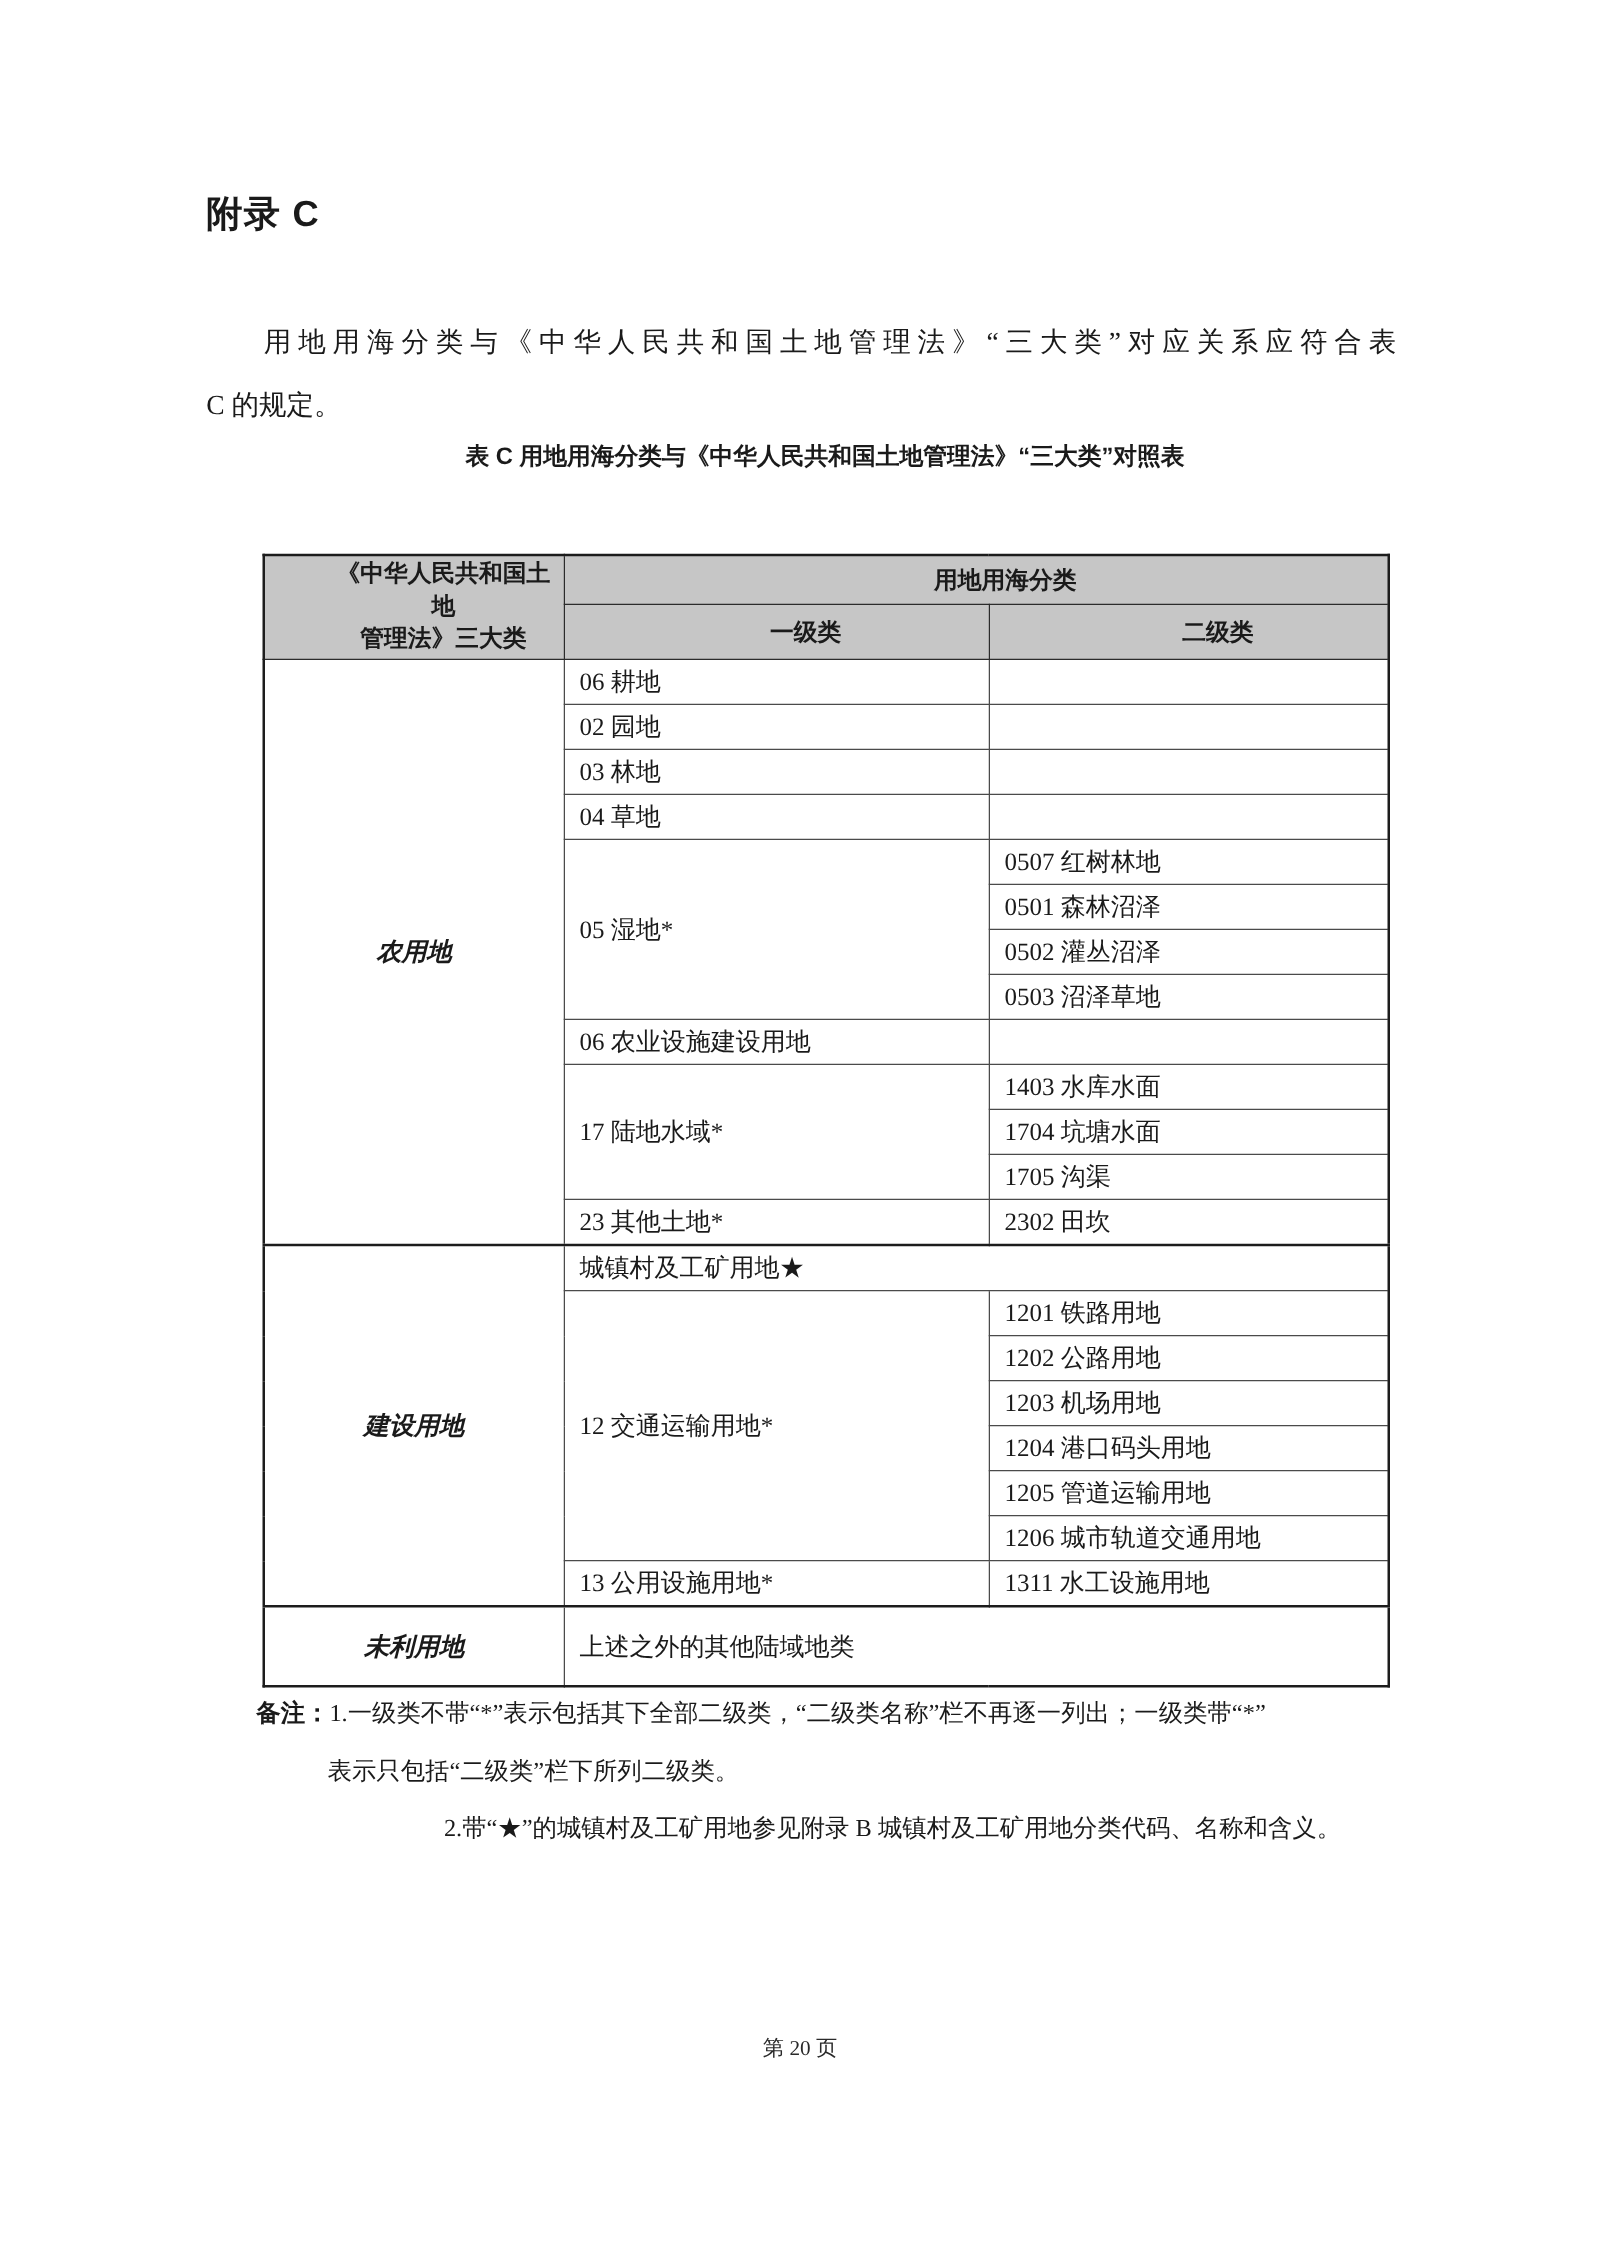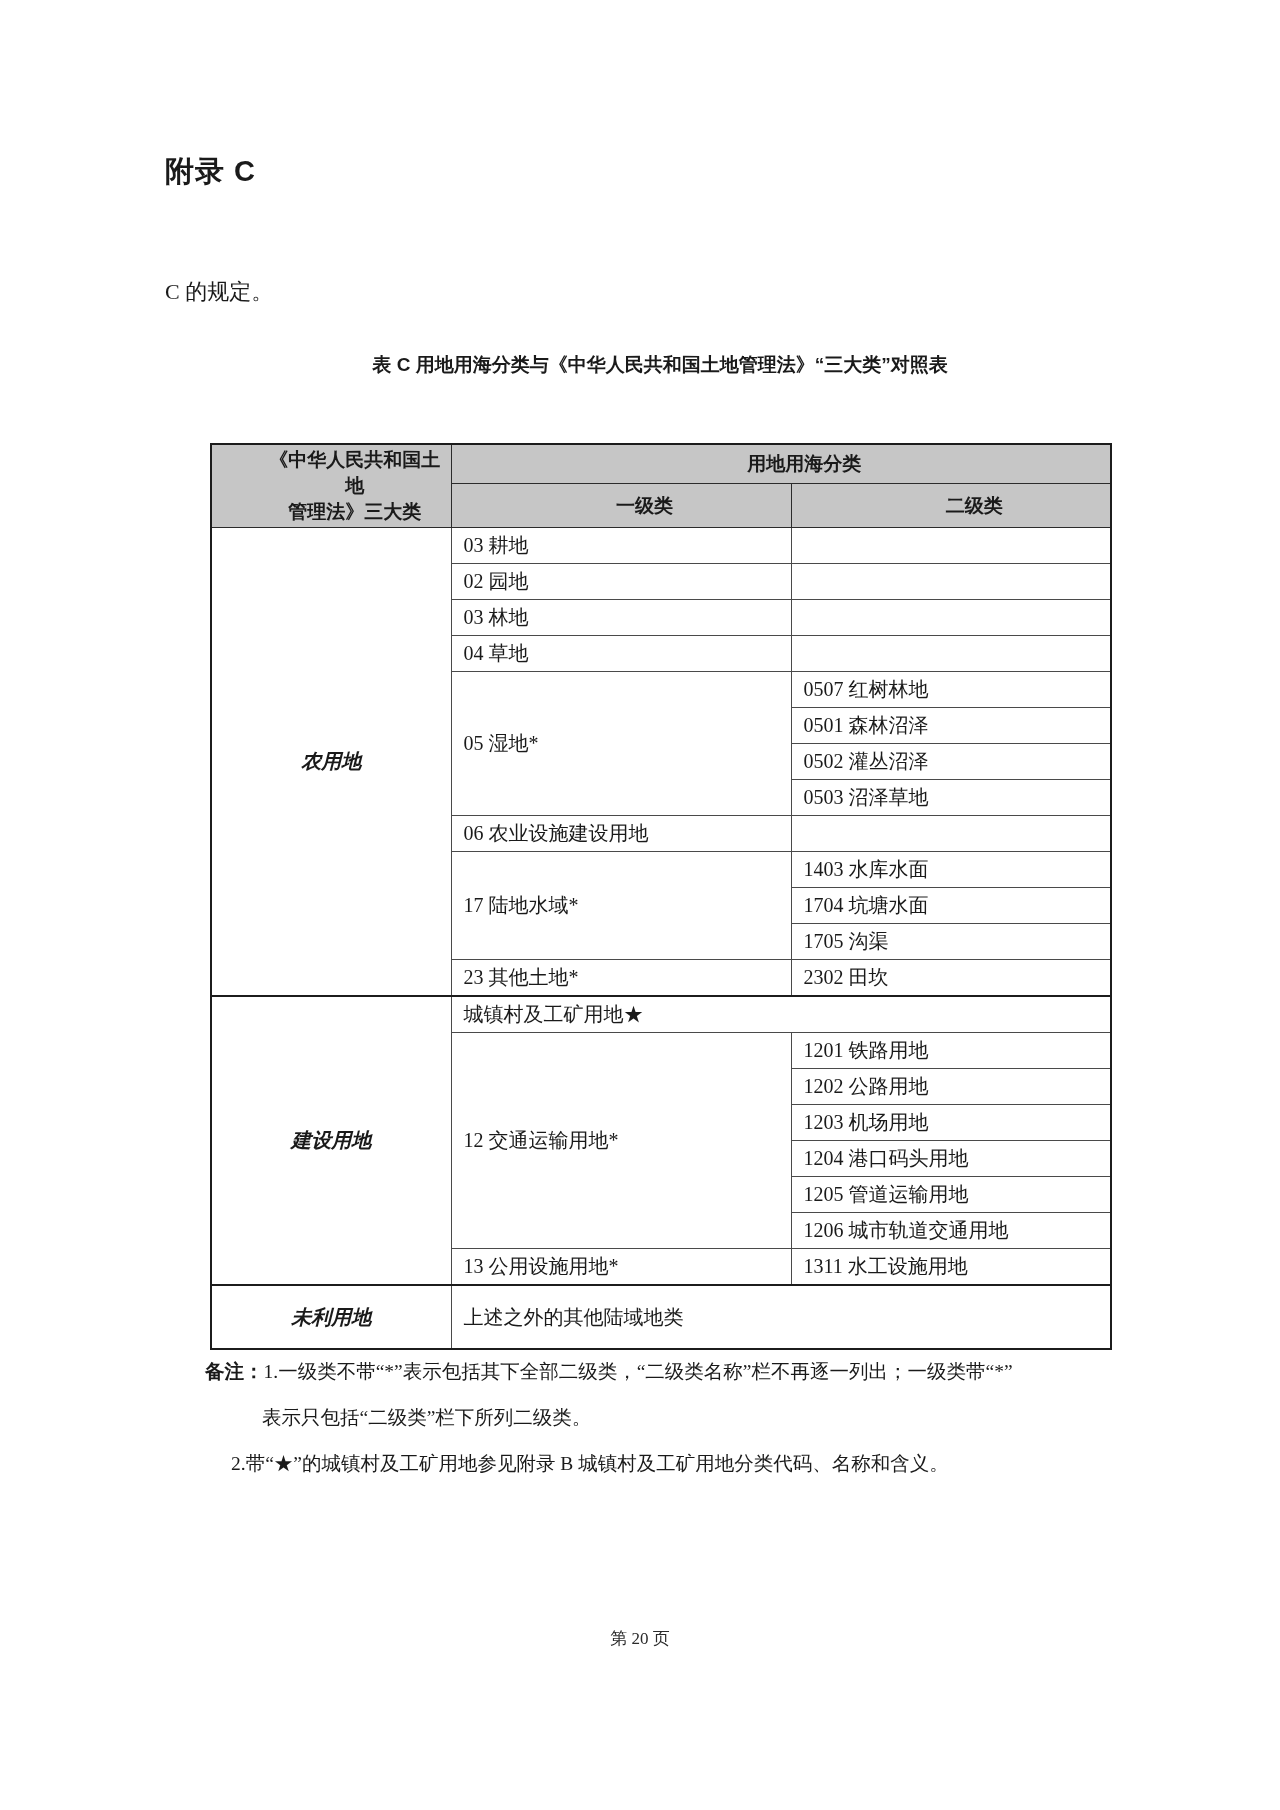--- a/index.html
+++ b/index.html
@@ -51,35 +51,36 @@
     font-weight:bold; font-size:20px; text-align:center; padding:0;font-style:italic;
   }
   td.l1, td.l2 { text-align:left; }
   tr.group-top td { border-top:2px solid #1c1c1c; }
   tr.tall td { height:62px; }
 
   .notes { position:absolute; left:205px; top:1356px; width:968px; font-size:19.5px; }
   .note-line { line-height:30px; margin-bottom:16px; white-space:nowrap; }
   .note-label { font-family:"Liberation Sans","DejaVu Sans",sans-serif; font-weight:bold; }
   .note-cont { margin-left:57px; }
-  .note-2 { margin-left:26px; }
+  .note-2 { margin-left:50px;text-align:center; }
 
   .page-footer {
     position:absolute; left:0; top:1627px; width:1280px;
     text-align:center; font-size:17px; color:#2a2a2a;
   }
 </style>
 </head>
 <body>
 
 <div class="page">
 
   <div class="doc-title">附录 C</div>
 
   <div class="intro">
+    <div class="intro-l1">用地用海分类与《中华人民共和国土地管理法》“三大类”对应关系应符合表</div>
     <div class="intro-l2">C 的规定。</div>
   </div>
 
   <div class="tbl-caption">表 C 用地用海分类与《中华人民共和国土地管理法》“三大类”对照表</div>
 
   <table class="maintable">
     <colgroup>
       <col style="width:240px">
         <col style="width:340px">
         <col style="width:320px">
@@ -93,21 +94,21 @@
         <th colspan="2">用地用海分类</th>
       </tr>
       <tr class="hrow2">
         <th>一级类</th>
         <th>二级类</th>
       </tr>
     </thead>
     <tbody>
       <tr>
         <td rowspan="13" class="cat">农用地</td>
-        <td class="l1">03 耕地</td>
+        <td class="l1">06 耕地</td>
         <td class="l2"></td>
       </tr>
       <tr>
         <td class="l1">02 园地</td>
         <td class="l2"></td>
       </tr>
       <tr>
         <td class="l1">03 林地</td>
         <td class="l2"></td>
       </tr>

